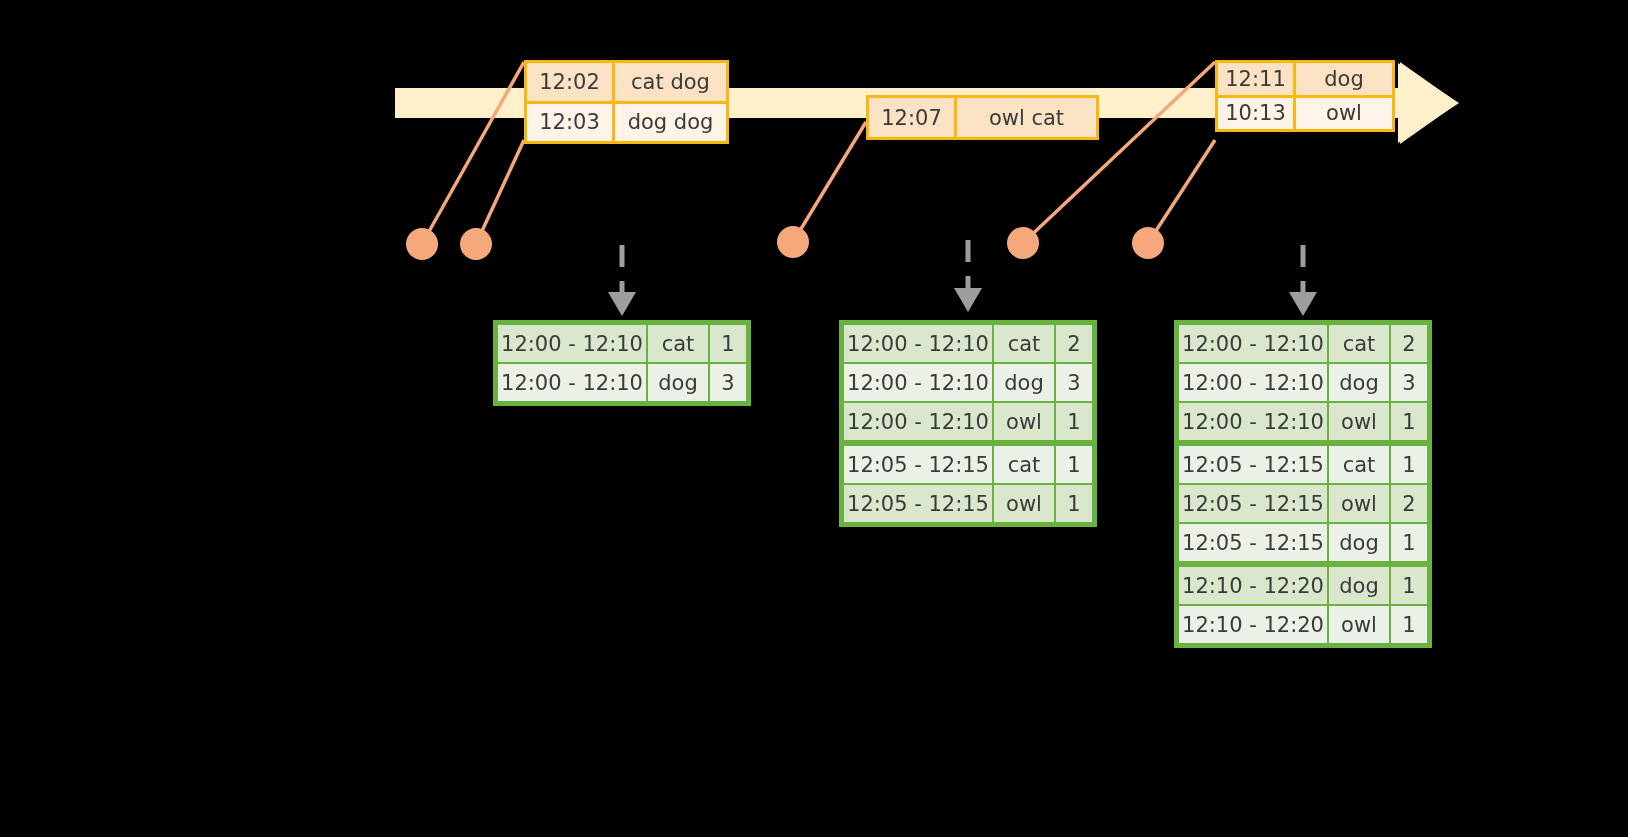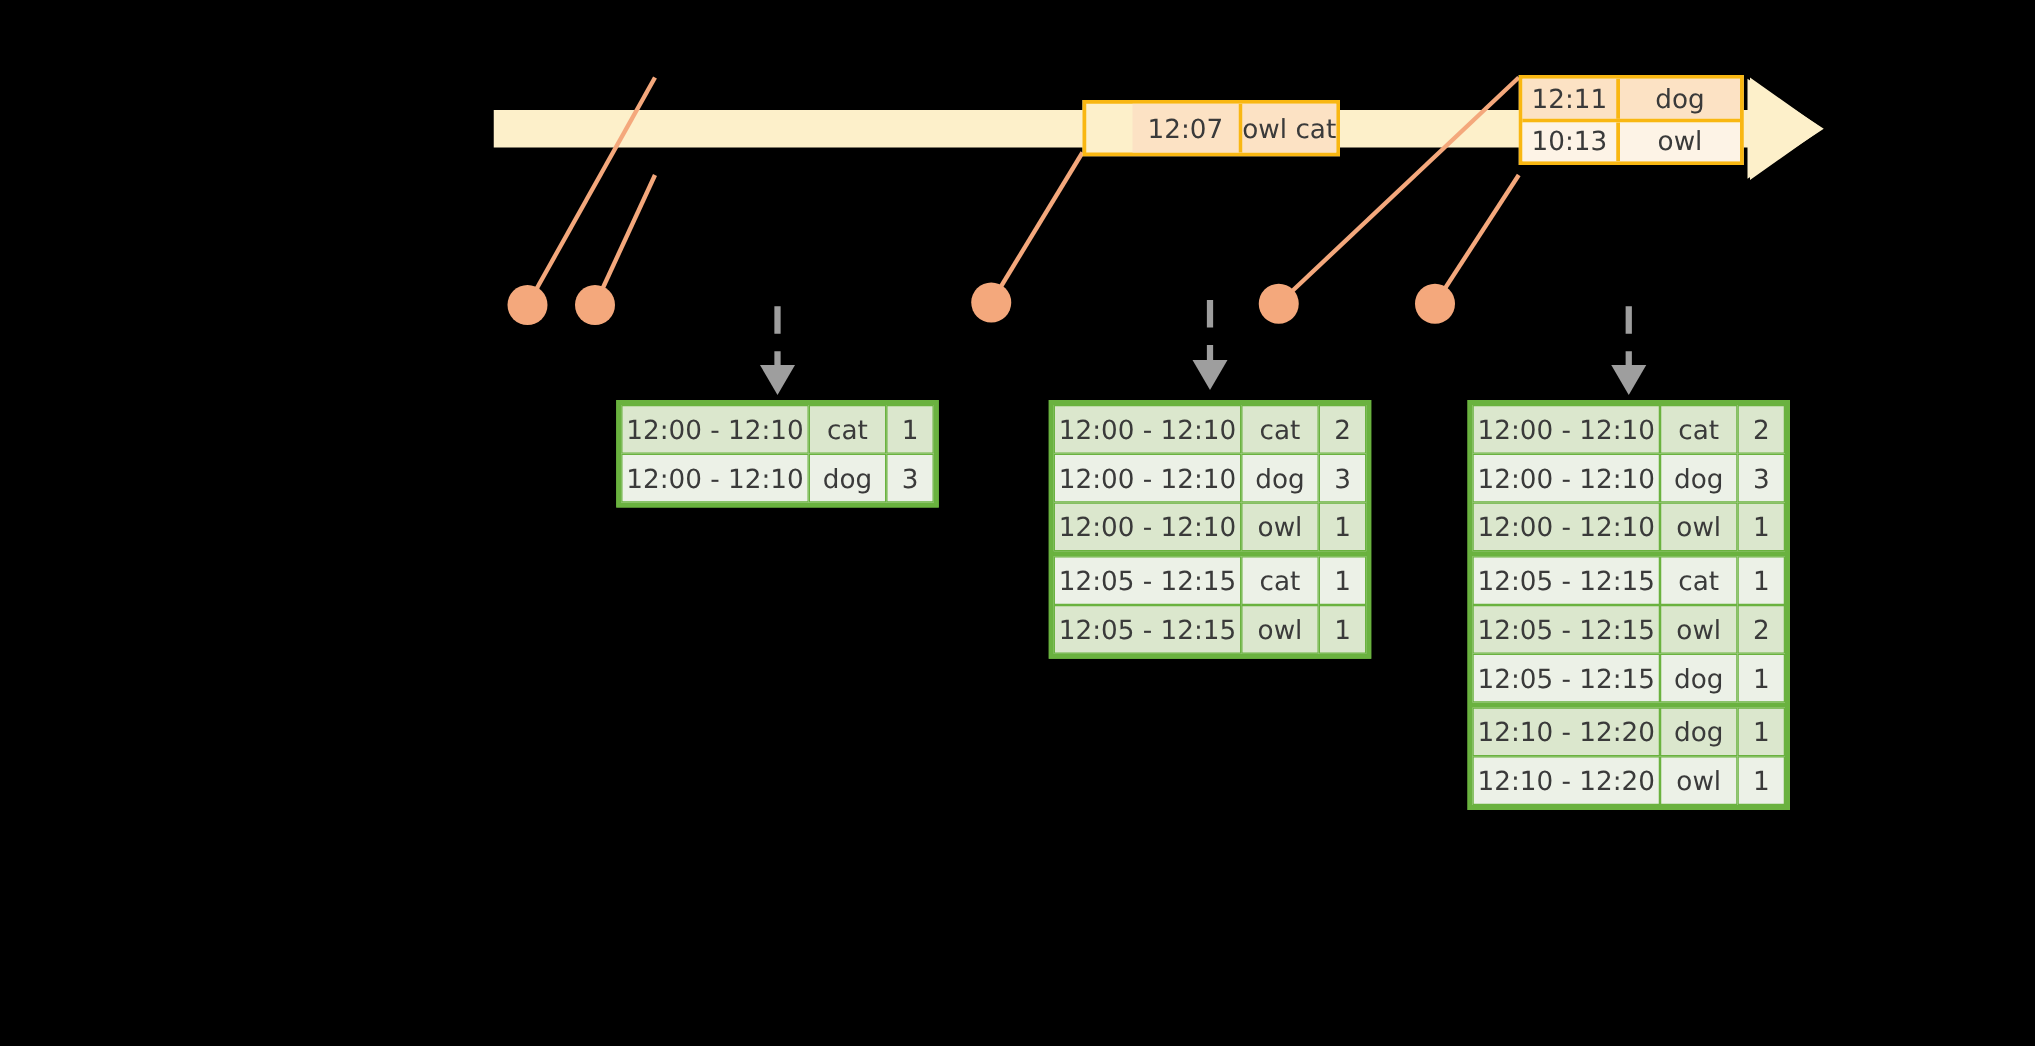--- a/index.html
+++ b/index.html
@@ -82,22 +82,32 @@
       <polygon points="608,292 636,292 622,316" stroke="none"></polygon>
 
       <line x1="968" y1="240" x2="968" y2="292" stroke-dasharray="22,14"></line>
       <polygon points="954,288 982,288 968,312" stroke="none"></polygon>
 
       <line x1="1303" y1="245" x2="1303" y2="296" stroke-dasharray="22,14"></line>
       <polygon points="1289,292 1317,292 1303,316" stroke="none"></polygon>
     </g>
   </svg>
 
-
-  <div class="event-box" style="left:866px;top:80px;width:206px;height:45px;align-items:flex-end;">
+  <div class="event-box" style="left:524px;top:60px;width:205px;height:84px;">
+    <div class="event-row shade">
+      <div class="t" style="width:88px;">12:02</div>
+      <div class="v" style="flex:1;">cat dog</div>
+    </div>
+    <div class="event-row light">
+      <div class="t" style="width:88px;">12:03</div>
+      <div class="v" style="flex:1;">dog dog</div>
+    </div>
+  </div>
+
+  <div class="event-box" style="left:866px;top:95px;width:233px;height:45px;">
     <div class="event-row shade">
       <div class="t" style="width:88px;">12:07</div>
       <div class="v" style="flex:1;">owl cat</div>
     </div>
   </div>
 
   <div class="event-box" style="left:1215px;top:60px;width:180px;height:72px;">
     <div class="event-row shade">
       <div class="t" style="width:78px;">12:11</div>
       <div class="v" style="flex:1;">dog</div>

